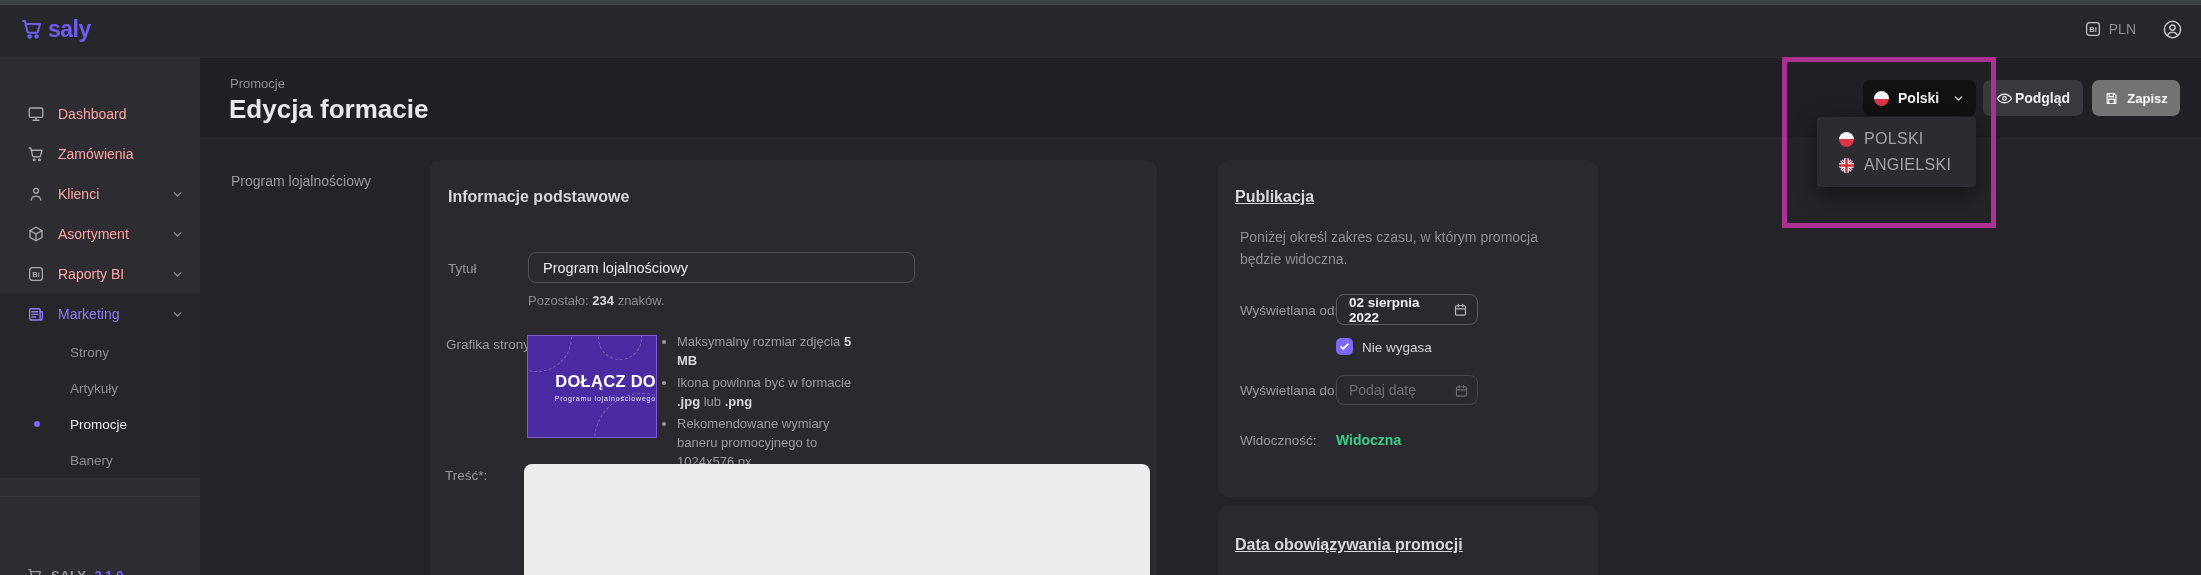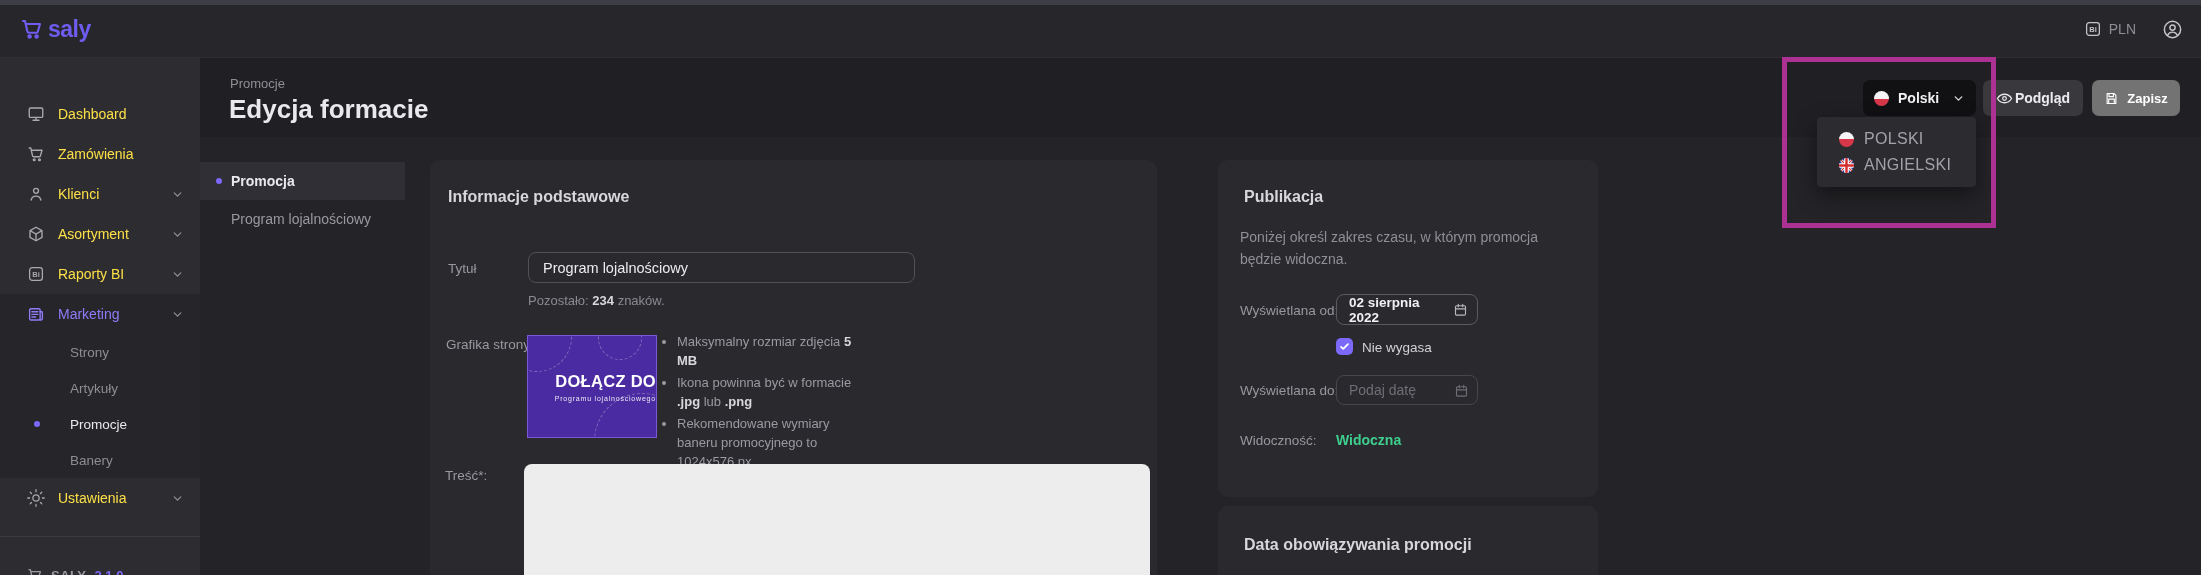--- a/index.html
+++ b/index.html
@@ -17,21 +17,21 @@
   .currency svg { width:18px; height:18px; color:#c3c3c8; }
   .currency-code { font-size:14px; color:#8e8e94; }
   .account svg { width:21px; height:21px; color:#c3c3c8; display:block; cursor:pointer; }
 
   
   .sidebar { position:absolute; left:0; top:58px; width:200px; height:517px; background:#2c2c31; z-index:2; }
   .side-nav { padding-top:36px; }
   .nav-item { height:40px; display:flex; align-items:center; padding:0 16px 0 27px; cursor:pointer; }
   .nav-item .nav-ic { width:18px; height:18px; color:#a9a9ae; flex:0 0 18px; }
   .nav-item .nav-ic svg { width:18px; height:18px; display:block; }
-  .nav-label { margin-left:13px; font-size:14px; color:#fde047; }
+  .nav-label { margin-left:13px; font-size:14px; color:#fca5a5; }
   .nav-chev { margin-left:auto; width:13px; height:13px; color:#8d8d92; }
   .nav-chev svg { width:13px; height:13px; display:block; }
   .nav-group { background:#25252a; }
   .nav-item.active .nav-label { color:#8f7cf8; }
   .nav-item.active .nav-ic { color:#8f7cf8; }
   .sub-item { height:36px; display:flex; align-items:center; padding-left:70px; font-size:13.5px; color:#8d8d92; cursor:pointer; position:relative; }
   .sub-item.active { color:#e8e8ec; }
   .sub-dot { position:absolute; left:34px; width:6px; height:6px; border-radius:50%; background:#7c68fa; }
   .side-divider { margin-top:18px; border-top:1px solid #39393f; }
   .side-footer { position:absolute; left:27px; top:509px; display:flex; align-items:center; gap:8px; }
@@ -72,21 +72,21 @@
   .tab { height:38px; display:flex; align-items:center; position:relative; padding-left:31px; font-size:14px; color:#98989e; cursor:pointer; }
   .tab.active { background:#2f2f35; color:#e9e9ed; font-weight:600; }
   .tab-dot { position:absolute; left:16px; width:6px; height:6px; border-radius:50%; background:#7c68fa; }
 
   
   .card { position:absolute; background:#29292e; border-radius:10px; }
   .card-main { left:430px; top:160px; width:727px; height:460px; }
   .card-pub { left:1218px; top:160px; width:380px; height:337px; }
   .card-validity { left:1218px; top:506px; width:380px; height:110px; }
   .card-title { position:absolute; left:18px; top:28px; font-size:16px; font-weight:600; color:#d8d8dc; }
-  .card-pub .card-title, .card-validity .card-title { left:26px; }
+  .card-pub .card-title, .card-validity .card-title { left:17px;text-decoration:underline; }
   .f-label { position:absolute; left:18px; font-size:13.5px; color:#98989e; }
 
   
   .title-input { position:absolute; left:98px; top:92px; width:387px; height:31px; background:transparent; border:1px solid #505057; border-radius:8px; color:#ececf0; font-size:14.5px; padding:0 14px; font-family:"Liberation Sans", sans-serif; outline:none; }
   .helper { position:absolute; left:98px; top:133px; font-size:13px; color:#8a8a90; }
   .helper b { color:#d8d8dc; font-weight:700; }
   .banner { position:absolute; left:97px; top:175px; width:130px; height:103px; background:#4b2ba1; border:1px solid #7a58d8; overflow:hidden; display:flex; flex-direction:column; align-items:flex-end; justify-content:center; cursor:pointer; }
   .banner .deco { position:absolute; border:1.5px dashed rgba(255,255,255,.3); border-radius:50%; }
   .deco1 { width:70px; height:70px; top:-34px; left:-26px; }
   .deco2 { width:96px; height:96px; bottom:-52px; right:-34px; }
@@ -237,34 +237,20 @@
           </div>
         <div class="sub-item active">
             <span class="sub-dot"></span>
             <span>Promocje</span>
           </div>
         <div class="sub-item">
             <span>Banery</span>
           </div>
       </div>
 
-      <div class="nav-item">
-        <span class="nav-ic">
-            <svg viewBox="0 0 24 24" fill="none" stroke="currentColor" stroke-width="1.7" stroke-linecap="round">
-              <circle cx="12" cy="12" r="4.2"></circle>
-              <path d="M20.5 12H23M18 18l1.8 1.8M12 20.5V23M6 18l-1.8 1.8M3.5 12H1M6 6L4.2 4.2M12 3.5V1M18 6l1.8-1.8"></path>
-            </svg>
-          </span>
-        <span class="nav-label">Ustawienia</span>
-        <span class="nav-chev">
-            <svg viewBox="0 0 24 24" fill="none" stroke="currentColor" stroke-width="2.4" stroke-linecap="round" stroke-linejoin="round">
-              <path d="M6 9l6 6 6-6"></path>
-            </svg>
-          </span>
-      </div>
       <div class="side-divider"></div>
     </div>
     <div class="side-footer">
       <svg viewBox="0 0 24 24" fill="none" stroke="currentColor" stroke-width="2" stroke-linecap="round" stroke-linejoin="round">
           <path d="M3 4h2l2.4 10.5a1.5 1.5 0 0 0 1.5 1.2h7.6a1.5 1.5 0 0 0 1.4-1.2L20 7H6.2"></path>
         </svg>
       <span class="sf-brand">SALY</span>
       <span class="sf-ver">2.1.0</span>
     </div>
   </div>
@@ -321,24 +307,20 @@
             </g>
           </svg>
         </span>
       <span class="lbl">ANGIELSKI</span>
     </div>
   </div>
 
   <div class="annotation"></div>
 
   <div class="side-tabs">
-    <div class="tab active">
-      <span class="tab-dot"></span>
-      <span>Promocja</span>
-    </div>
     <div class="tab">
       <span>Program lojalnościowy</span>
     </div>
   </div>
 
   <div class="card card-main">
     <div class="card-title">Informacje podstawowe</div>
 
     <div class="f-label" style="top:101px;">Tytuł</div>
     <input class="title-input" type="text" value="Program lojalnościowy" style="">

